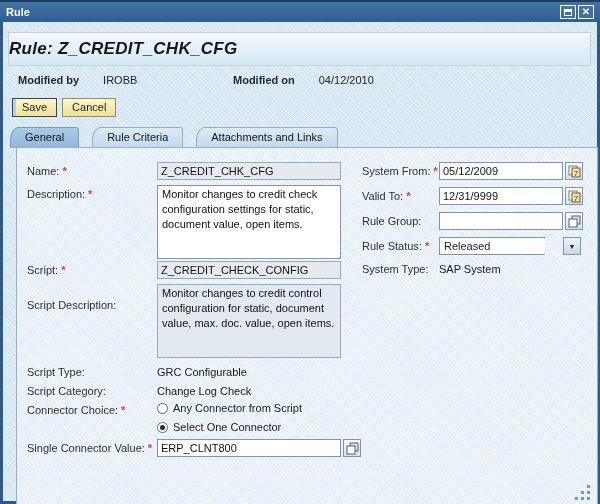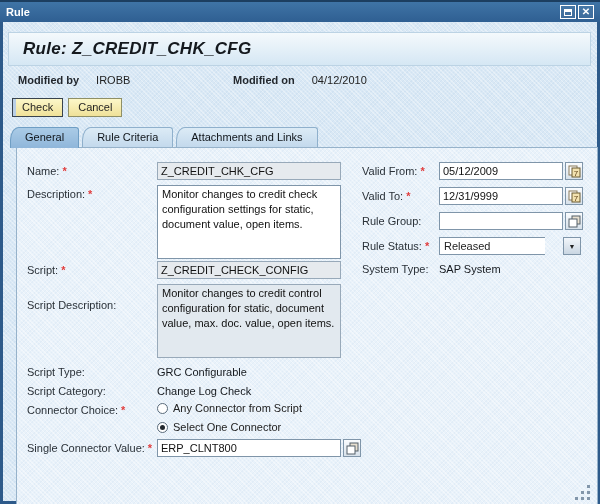--- a/index.html
+++ b/index.html
@@ -20,34 +20,34 @@
     display:flex;align-items:center;justify-content:center;color:#fff;cursor:pointer;background:rgba(255,255,255,.06);}
   .max-glyph{display:block;width:8px;height:7px;border:1px solid #fff;border-top:3px solid #fff;box-sizing:border-box;}
   .close-glyph{font-size:10px;font-weight:bold;line-height:1;}
   .edge{position:absolute;background:#2d5a8a;}
   .edge-left{left:0;top:22px;width:3px;height:482px;}
   .edge-right{left:597px;top:22px;width:3px;height:482px;}
   .edge-bottom{left:0;top:501px;width:600px;height:3px;}
   
   .header-band{position:absolute;left:8px;top:32px;width:583px;height:34px;box-sizing:border-box;
     background:linear-gradient(#f4f9fc,#d5e7f4);border:1px solid #bcd3e4;
-    display:flex;align-items:center;padding-left:14px;}
+    display:flex;align-items:center;}
   .header-title{font-size:17px;font-weight:bold;font-style:italic;color:#15191e;letter-spacing:.3px;}
   
   .meta-by{position:absolute;left:18px;top:74px;}
   .meta-on{position:absolute;left:233px;top:74px;}
   .meta-label{font-weight:bold;color:#23282e;}
-  .meta-value{margin-left:17px;}
+  .meta-value{margin-left:24px;}
   
   .btn-row{position:absolute;left:12px;top:98px;display:flex;gap:5px;}
   .sap-btn{height:19px;padding:1px 9px 2px;font:inherit;cursor:pointer;color:#1f1f1f;
     background:linear-gradient(#fcf7c9,#efe199);border:1px solid #8f8f66;}
   .sap-btn.default{border:1px solid #39434d;box-shadow:inset 3px 0 0 #b9cfe6;}
   
-  .tabs{position:absolute;left:10px;top:127px;display:flex;gap:3px;z-index:2;}
+  .tabs{position:absolute;left:10px;top:127px;display:flex;gap:13px;z-index:2;}
   .tab{height:20px;box-sizing:border-box;padding:3px 14px 0;cursor:pointer;color:#10151a;
     border:1px solid #8fb0cc;border-bottom:none;
     border-top-left-radius:9px 13px;border-top-right-radius:3px;
     background:linear-gradient(#dcebf6,#c3d9ec);}
   .tab[data-active="true"]{height:21px;background:linear-gradient(#aacbe6,#8fb6da);
     border-color:#6f9ec4;font-weight:normal;}
   
   .panel{position:absolute;left:16px;top:147px;width:582px;height:370px;box-sizing:border-box;
     border:1px solid #96b2ca;
     background-color:#e9f2fa;
@@ -105,21 +105,21 @@
   </div>
 
   <div class="meta-by">
     <span class="meta-label">Modified by</span><span class="meta-value">IROBB</span>
   </div>
   <div class="meta-on">
     <span class="meta-label">Modified on</span><span class="meta-value">04/12/2010</span>
   </div>
 
   <div class="btn-row">
-    <button class="sap-btn default">Check</button>
+    <button class="sap-btn default">Save</button>
     <button class="sap-btn">Cancel</button>
   </div>
 
   <div class="tabs">
     <div class="tab" data-active="true">General</div>
     <div class="tab" data-active="false">Rule Criteria</div>
     <div class="tab" data-active="false">Attachments and Links</div>
   </div>
 
   <div class="panel">
@@ -154,21 +154,21 @@
 
     <span class="lbl" style="left:10px;top:294px;"><span>Single Connector Value:</span><span class="req">*</span></span>
     <input class="field" style="left: 140px; top: 291px; width: 184px;" value="ERP_CLNT800">
     <button class="icon-btn" style="left:326px;top:291px;">
       <svg width="13" height="13" viewBox="0 0 13 13">
         <rect x="4" y="1" width="8" height="8" fill="#e8e0d0" stroke="#55606a"></rect>
         <rect x="1" y="4" width="8" height="8" fill="#ffffff" stroke="#55606a"></rect>
       </svg>
     </button>
 
-    <span class="lbl" style="left:345px;top:17px;"><span>Valid From:</span><span class="req">*</span></span>
+    <span class="lbl" style="left:345px;top:17px;"><span>System From:</span><span class="req">*</span></span>
     <input class="field" style="left: 422px; top: 14px; width: 124px;" value="05/12/2009">
     <button class="icon-btn" style="left:548px;top:14px;">
       <svg width="13" height="13" viewBox="0 0 13 13">
         <rect x="1" y="1" width="8" height="9" fill="#fdfdfd" stroke="#8a7a5a"></rect>
         <rect x="4" y="3" width="8" height="9" fill="#f3e2b0" stroke="#6b5a30"></rect>
         <text x="8" y="10.5" font-size="8" fill="#5a3c14" text-anchor="middle" font-family="Liberation Sans, sans-serif">7</text>
       </svg>
     </button>
 
     <span class="lbl" style="left:345px;top:42px;"><span>Valid To:</span><span class="req">*</span></span>

